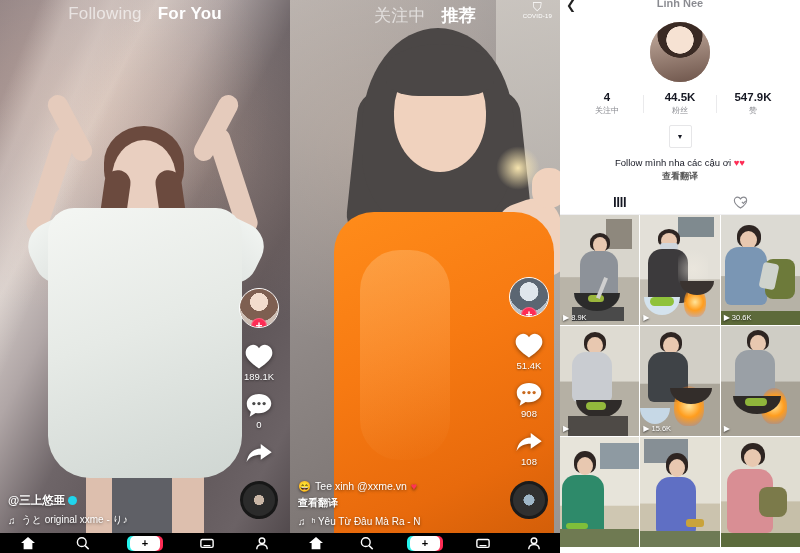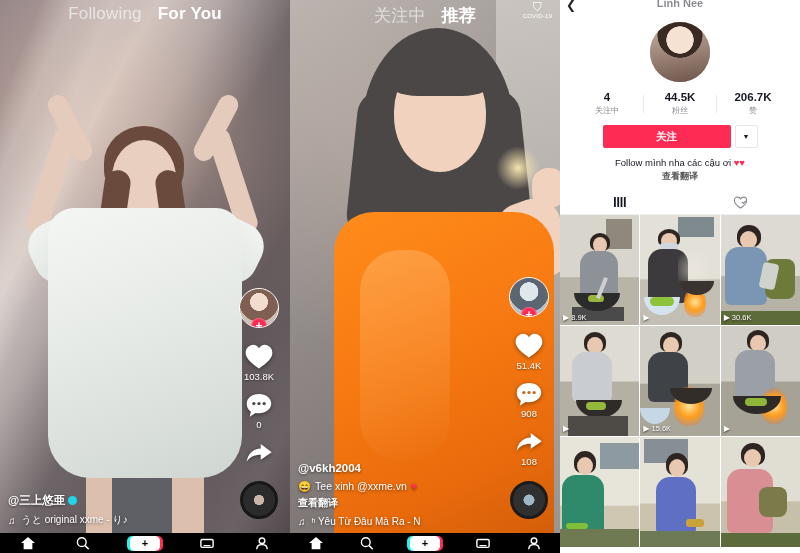--- a/index.html
+++ b/index.html
@@ -236,21 +236,21 @@
 
     <div class="rail">
       <div class="rail-avatar">
         <div class="av-in"></div>
         <div class="plus">+</div>
       </div>
       <div class="rail-item">
         <svg width="30" height="28" viewBox="0 0 24 22">
             <path fill="#fff" d="M12 21s-8.4-5.3-10.2-10C.3 7.1 2.4 2.6 6.6 2.1 9 1.8 10.9 3 12 4.8 13.1 3 15 1.8 17.4 2.1c4.2.5 6.3 5 4.8 8.9C20.4 15.7 12 21 12 21z"></path>
           </svg>
-        <div class="rail-count">103.8K</div>
+        <div class="rail-count">189.1K</div>
       </div>
       <div class="rail-item">
         <svg width="28" height="26" viewBox="0 0 24 22">
             <path fill="#fff" d="M12 1.5c6 0 10.5 3.6 10.5 8.3 0 4.6-4.5 8.3-10.5 8.3-1 0-2-.1-2.9-.3L4 21l1-4.3C2.6 15.1 1.5 12.8 1.5 9.8 1.5 5.1 6 1.5 12 1.5z"></path>
             <circle cx="7.6" cy="9.8" r="1.4" fill="#4a4a4a"></circle>
             <circle cx="12" cy="9.8" r="1.4" fill="#4a4a4a"></circle>
             <circle cx="16.4" cy="9.8" r="1.4" fill="#4a4a4a"></circle>
           </svg>
         <div class="rail-count">0</div>
       </div>
@@ -352,23 +352,20 @@
       <div class="rail-item">
         <svg width="30" height="26" viewBox="0 0 26 22">
             <path fill="#fff" d="M14.5 3.2v4C7.8 7.6 3.6 11.4 2.2 18.8c2.6-4.3 6.6-6.3 12.3-6.3v4.3L24 10.3 14.5 3.2z"></path>
           </svg>
         <div class="rail-count">108</div>
       </div>
       <div class="disc-mid"></div>
     </div>
 
     <div class="caption">
-      <div class="cap-user">
-        <span>@v6kh2004</span>
-      </div>
       <div class="cap-text">
         <span>😄</span>
         <span>Tee xinh @xxme.vn</span>
         <span style="color:#ff3355">♥</span>
       </div>
       <div class="cap-trans">查看翻译</div>
       <div class="cap-music">
         <span>♫</span>
         <span>ʰ    Yêu Từ Đâu Mà Ra - N</span>
       </div>
@@ -420,27 +417,26 @@
           <div class="stat-num">4</div>
           <div class="stat-lab">关注中</div>
         </div>
         <div class="stat-div"></div>
         <div class="stat">
           <div class="stat-num">44.5K</div>
           <div class="stat-lab">粉丝</div>
         </div>
         <div class="stat-div"></div>
         <div class="stat">
-          <div class="stat-num">206.7K</div>
+          <div class="stat-num">547.9K</div>
           <div class="stat-lab">赞</div>
         </div>
       </div>
 
       <div class="follow-row">
-        <button class="follow-btn">关注</button>
         <div class="follow-more">▼</div>
       </div>
 
       <div class="bio">
         <span>Follow mình nha các cậu ơi </span><span class="hrt">♥♥</span>
       </div>
       <div class="bio-trans">查看翻译</div>
 
       <div class="prof-tabs">
         <div class="ptab">

